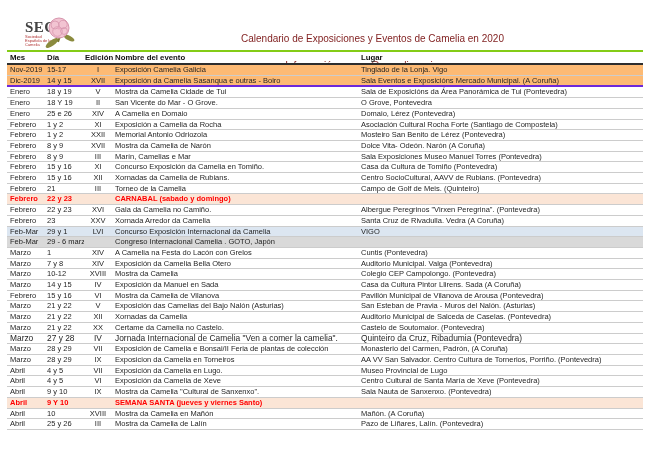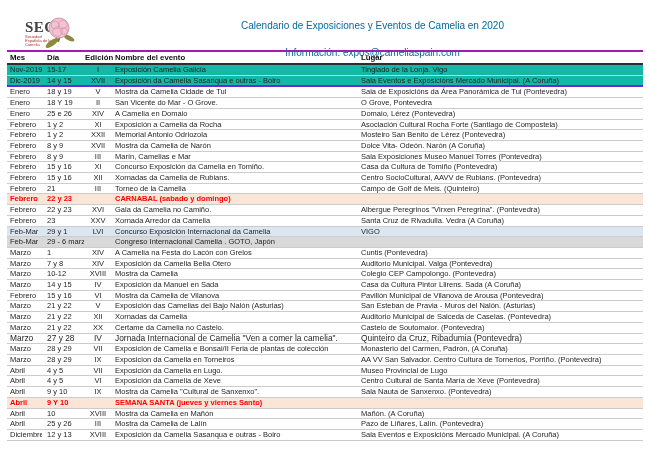--- a/index.html
+++ b/index.html
@@ -12,47 +12,47 @@
   .logo{position:absolute;left:25px;top:20px;width:60px;height:32px;}
   .sec-text{
     font-family:"Liberation Serif", serif;font-weight:bold;font-size:15px;
     color:#444444;line-height:14px;letter-spacing:.5px;
   }
   .sec-sub{
     display:block;width:28px;font-size:4px;line-height:4px;color:#b03030;margin-top:1px;
   }
   .flower{position:absolute;left:19px;top:-4px;}
   .titles{
-    position:absolute;top:20px;left:95px;width:555px;text-align:center;color:#0369a1;
+    position:absolute;top:33px;left:95px;width:555px;text-align:center;color:#7f1d1d;
   }
   .title-main{font-size:10px;}
   .title-sub{font-size:10px;margin-top:16px;}
   
   table.cal{
     position:absolute;top:50px;left:7px;width:636px;
     border-collapse:collapse;table-layout:fixed;
   }
   thead tr{
-    border-top:2px solid #a21caf;border-bottom:2px solid #2e2e2e;
+    border-top:2px solid #84cc16;border-bottom:2px solid #2e2e2e;
   }
   th{
     font-size:7.8px;font-weight:bold;color:#111;text-align:left;
     height:11px;padding:0 0 0 3px;white-space:nowrap;overflow:visible;
   }
   th.h-dia{padding-left:5px;margin-top:9px;}
   th.h-ed{padding-left:1px;text-align:right;}
   tbody tr{border-bottom:1px solid #cccccc;}
   tbody tr.group-end{border-bottom:2px solid #6d28d9;}
   td{
     font-size:7.5px;color:#1f1f1f;height:9.7px;line-height:9.7px;
     padding:0 0 0 3px;vertical-align:middle;white-space:nowrap;overflow:hidden;
   }
   td.c-dia{padding-left:5px;}
   td.c-ed{text-align:center;padding-left:0;}
-  tr.hl-tan{background:#14b8a6;}
+  tr.hl-tan{background:#fdba74;}
   tr.hl-peach{background:#fbe5d6;}
   tr.hl-blue{background:#dce6f1;}
   tr.hl-gray{background:#d9d9d9;}
   tr.red-row td{color:#ff0000;font-weight:bold;}
   tr.big-row td{font-size:8.4px;}
 </style>
 </head>
 <body>
 
 <div>
@@ -327,23 +327,16 @@
       <td class="c-nom">Mostra da Camelia en Mañón</td>
       <td class="c-lug">Mañón. (A Coruña)</td>
     </tr>
         <tr>
       <td class="c-mes">Abril</td>
       <td class="c-dia">25 y 26</td>
       <td class="c-ed">III</td>
       <td class="c-nom">Mostra da Camelia de Lalín</td>
       <td class="c-lug">Pazo de Liñares, Lalín. (Pontevedra)</td>
     </tr>
-        <tr>
-      <td class="c-mes">Diciembre</td>
-      <td class="c-dia">12 y 13</td>
-      <td class="c-ed">XVIII</td>
-      <td class="c-nom">Exposición da Camelia Sasanqua e outras - Boiro</td>
-      <td class="c-lug">Sala Eventos e Exposicións Mercado Municipal. (A Coruña)</td>
-    </tr>
       </tbody>
   </table>
 
 </div>
 
 </body></html>

